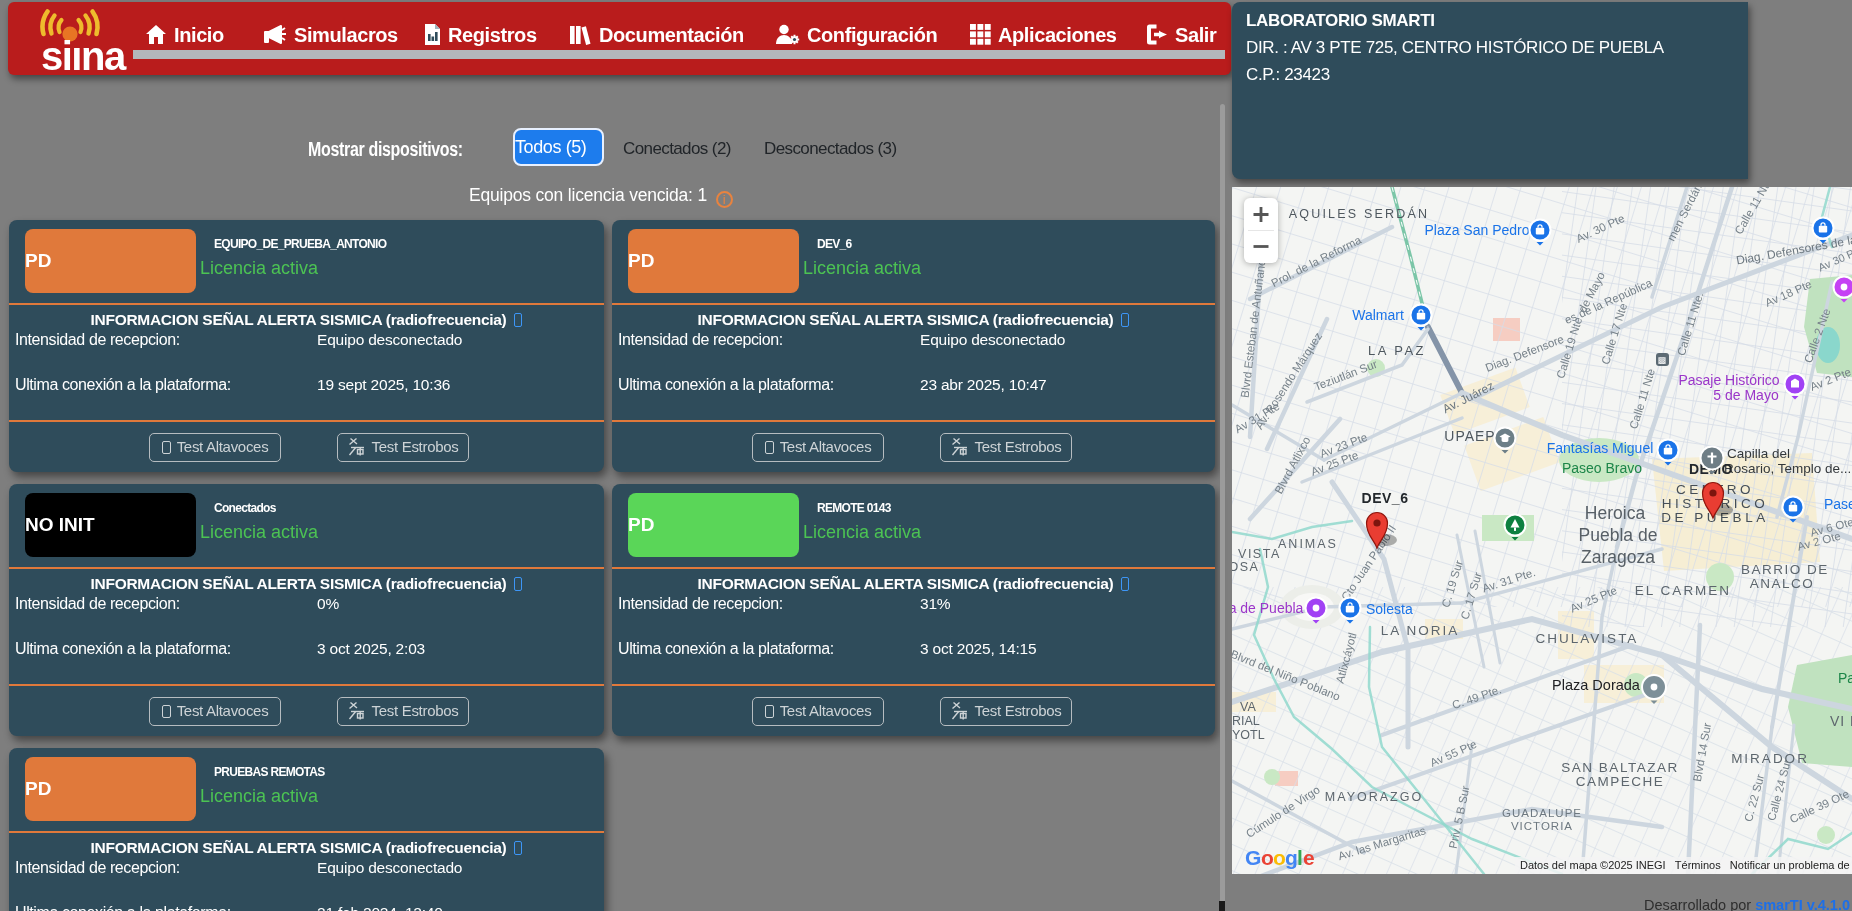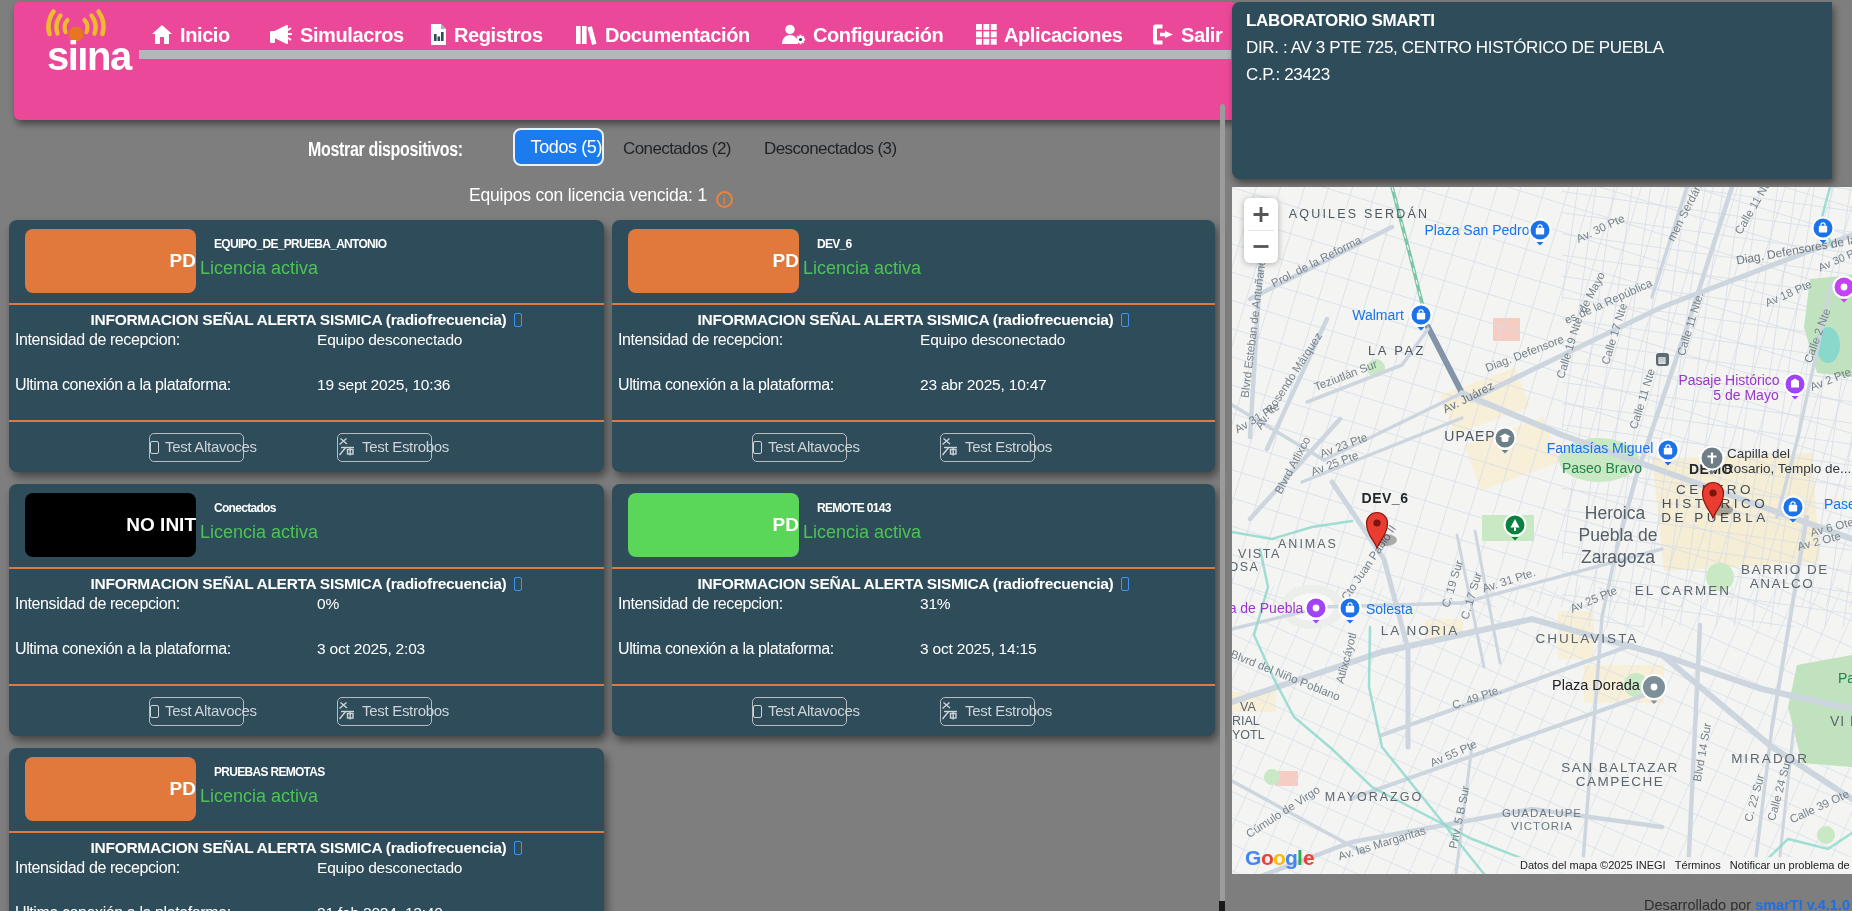--- a/index.html
+++ b/index.html
@@ -1,44 +1,44 @@
 <!DOCTYPE html>
 <html><head><meta charset="utf-8"><title>SIINA</title>
 <style>
 *{margin:0;padding:0;box-sizing:border-box}
 html,body{width:1852px;height:911px;overflow:hidden;background:#7e7e7e;
  font-family:"Liberation Sans",sans-serif;position:relative}
 .abs{position:absolute}
-.navbar{left:14px;top:2px;width:1223px;height:118px;background:#ec4899;
+.navbar{left:8px;top:2px;width:1223px;height:73px;background:#b91c1c;
  border-radius:6px;box-shadow:2px 4px 7px rgba(0,0,0,.45)}
 .navline{left:125px;top:48px;width:1092px;height:9px;background:#b3b7bb}
 .menu{top:22px;height:24px;color:#fff;font-weight:bold;font-size:20px;letter-spacing:-0.4px;white-space:nowrap}
 .menu svg{vertical-align:-3px;margin-right:7px}
-.infopanel{left:1232px;top:2px;width:600px;height:177px;background:#2f4c5b;
+.infopanel{left:1232px;top:2px;width:516px;height:177px;background:#2f4c5b;
  border-radius:8px 0 0 8px;box-shadow:2px 4px 7px rgba(0,0,0,.45);color:#fff;
  padding:6px 0 0 14px;font-size:17px;letter-spacing:-0.35px;line-height:26.9px}
 .filterlabel{left:308px;top:138px;color:#fff;font-weight:bold;font-size:19.5px;letter-spacing:-0.4px;transform:scale(0.82,1);transform-origin:0 0}
 .btn-todos{left:513px;top:128px;width:91px;height:38px;background:#1d7ced;
  border:2px solid #e8f0fe;border-radius:8px;color:#fff;font-size:18px;letter-spacing:-0.4px;
- text-align:right;line-height:34px}
+ text-align:left;line-height:34px}
 .ftab{top:139px;color:#212529;font-size:17px;letter-spacing:-0.6px}
 .licrow{left:469px;top:185px;color:#fff;font-size:17.5px;letter-spacing:-0.2px}
 .card{width:595px;background:#2f4c5b;border-radius:8px;
  box-shadow:3px 5px 8px rgba(0,0,0,.45);color:#fff;height:252px}
 .badge{left:16px;top:9px;width:171px;height:64px;border-radius:8px;color:#fff;
- font-weight:bold;font-size:19px;text-align:right;line-height:64px}
+ font-weight:bold;font-size:19px;text-align:left;line-height:64px}
 .ctitle{left:205px;top:17px;font-weight:bold;font-size:12px;letter-spacing:-0.7px;white-space:nowrap}
 .clic{left:191px;top:38px;font-size:18px;color:#4cc353}
 .sep{left:0;width:100%;height:0;border-top:2px solid #e0793b}
 .chead{left:0;top:91px;width:100%;text-align:center;font-weight:bold;font-size:15.5px;letter-spacing:-0.3px}
 .chead .bx{display:inline-block;width:8px;height:14px;border:1.6px solid #3d96f7;
  border-radius:2px;vertical-align:-2px;margin-left:8px}
 .clabel{left:6px;font-size:16px;letter-spacing:-0.4px}
 .cval{left:308px;font-size:15.5px;letter-spacing:-0.2px}
-.cbtn{top:213px;width:95px;height:29px;border:1px solid #b6bcc0;border-radius:5px;
+.cbtn{top:213px;width:132px;height:29px;border:1px solid #b6bcc0;border-radius:5px;
  color:#cdd3d6;font-size:15px;letter-spacing:-0.3px;text-align:center;line-height:26px;white-space:nowrap}
 .cbtn .bx{display:inline-block;width:9px;height:13px;border:1.5px solid #cdd3d6;
  border-radius:2px;vertical-align:-2px;margin-right:6px}
 .devby{left:1354px;top:897px;width:496px;font-size:14.5px;color:#2e2e2e;text-align:right}
 .devby b{color:#1d6fe8}
 </style></head>
 <body>
 
 <div class="abs navbar">
   <div class="abs navline"></div>

